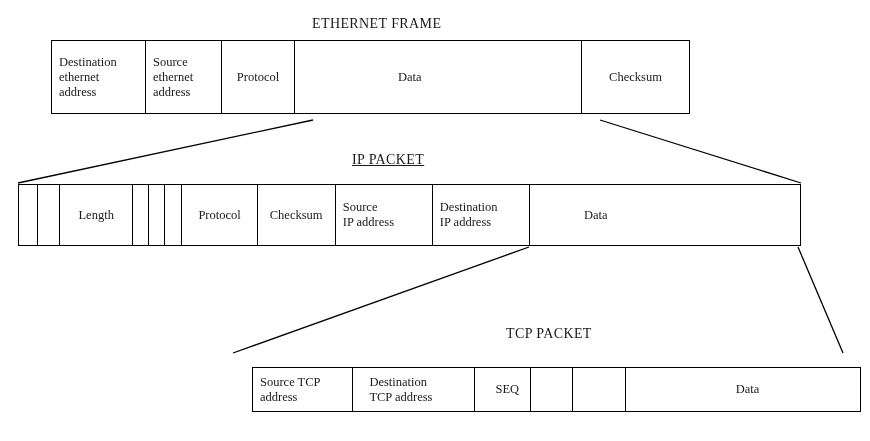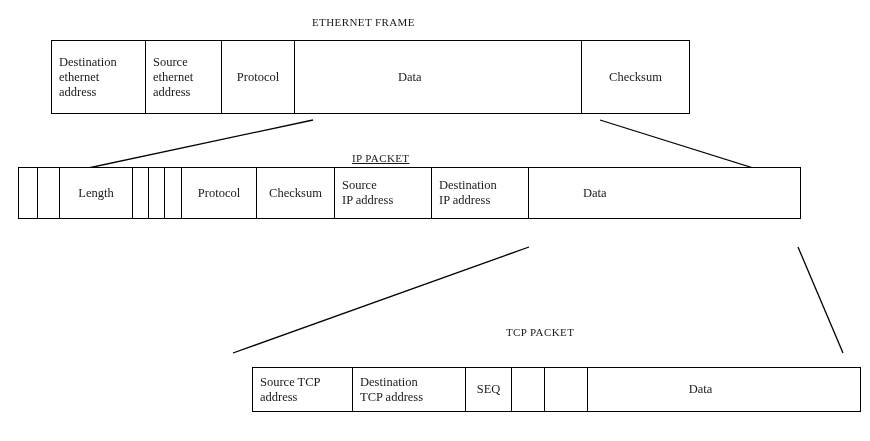--- a/index.html
+++ b/index.html
@@ -13,36 +13,37 @@
     height: 441px;
     background: #ffffff;
     font-family: "Liberation Serif", "DejaVu Serif", serif;
     color: #000000;
     overflow: hidden;
   }
 
   
   .title {
     position: absolute;
-    font-size: 11px;
+    font-size: 14px;
     letter-spacing: 0.4px;
     white-space: nowrap;
     color: #1a1a1a;
   }
   #title-ethernet { left: 312px; top: 16px; }
   #title-ip       { left: 352px; top: 152px; text-decoration: underline; }
   #title-tcp      { left: 506px; top: 326px; }
 
   
   .packet {
     position: absolute;
     display: flex;
     box-sizing: border-box;
     border: 1px solid #000000;
     background: #ffffff;
+    justify-content: space-between;
   }
   .cell {
     position: relative;
     box-sizing: border-box;
     border-right: 1px solid #000000;
     font-size: 12.5px;
     line-height: 15px;
     color: #1a1a1a;
     overflow: hidden;
     display: flex;
@@ -68,21 +69,21 @@
   .cell.align-dataoff .lbl {
     text-align: left;
     padding-left: 36%;
   }
   .cell.align-dataoff-ip .lbl {
     text-align: left;
     padding-left: 20%;
   }
 
   #packet-ethernet { left: 51px;  top: 40px;  width: 639px; height: 74px; }
-  #packet-ip       { left: 18px;  top: 167px; width: 783px; height: 52px; }
+  #packet-ip       { left: 18px;  top: 184px; width: 783px; height: 62px; }
   #packet-tcp      { left: 252px; top: 367px; width: 609px; height: 45px; }
 
   
   #connectors {
     position: absolute;
     left: 0; top: 0;
     width: 870px;
     height: 441px;
     pointer-events: none;
   }

